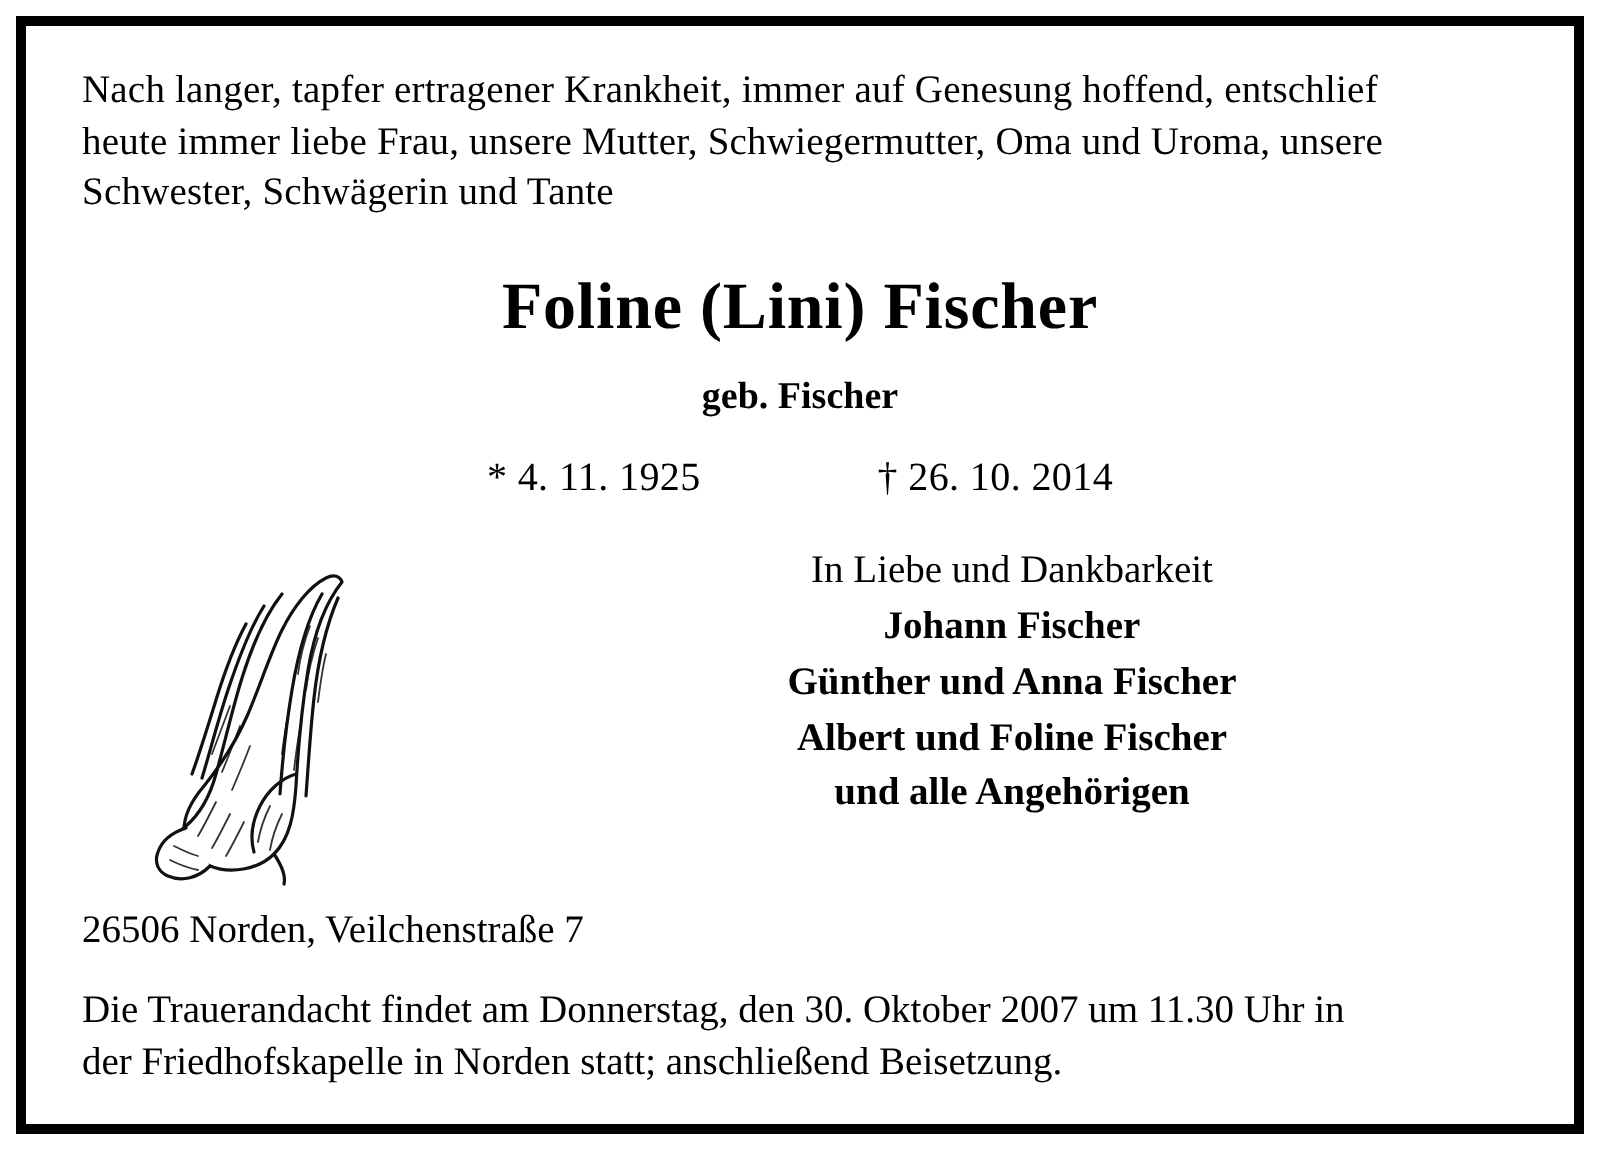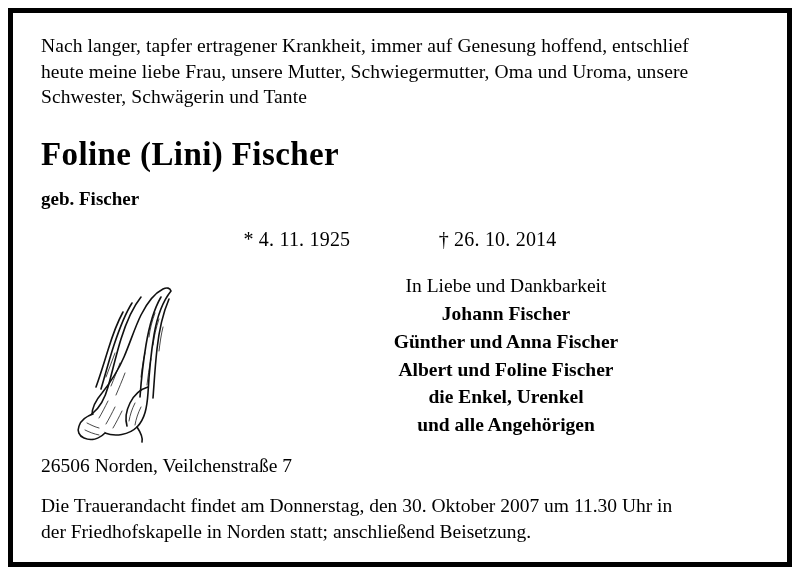--- a/index.html
+++ b/index.html
@@ -54,20 +54,21 @@
   .intro {
     font-size: 19.5px;
     line-height: 1.32;
     text-align: left;
     letter-spacing: 0.1px;
   }
   .intro div {
     white-space: nowrap;
   }
   .name-block {
+    text-align: center;
     margin-top: 26px;
     font-family: Liberation Serif, serif;
   }
   .deceased-name {
     font-size: 33px;
     font-weight: bold;
     letter-spacing: 0.4px;
   }
   .maiden-name {
     font-size: 19px;
@@ -136,21 +137,21 @@
 </head>
 <body>
 
 <div class="page">
   <div class="frame-outer">
     <div class="frame-inner">
       <div class="content">
 
         <div class="intro">
           <div>Nach langer, tapfer ertragener Krankheit, immer auf Genesung hoffend, entschlief</div>
-          <div>heute meine liebe Frau, unsere Mutter, Schwiegermutter, Oma und Uroma, unsere</div>
+          <div>heute immer liebe Frau, unsere Mutter, Schwiegermutter, Oma und Uroma, unsere</div>
           <div>Schwester, Schwägerin und Tante</div>
         </div>
 
         <div class="name-block">
           <div class="deceased-name">Foline (Lini) Fischer</div>
           <div class="maiden-name">geb. Fischer</div>
         </div>
 
         <div class="dates">
           <span class="birth">* 4. 11. 1925</span>
@@ -197,21 +198,20 @@
                 </g>
               </g>
             </svg>
           </div>
 
           <div class="mourners">
             <div class="lead">In Liebe und Dankbarkeit</div>
             <div class="m-name">Johann Fischer</div>
             <div class="m-name">Günther und Anna Fischer</div>
             <div class="m-name">Albert und Foline Fischer</div>
-            <div class="m-name">die Enkel, Urenkel</div>
             <div class="m-name">und alle Angehörigen</div>
           </div>
         </div>
 
         <div class="address">26506 Norden, Veilchenstraße 7</div>
 
         <div class="service">
           <div>Die Trauerandacht findet am Donnerstag, den 30. Oktober 2007 um 11.30 Uhr in</div>
           <div>der Friedhofskapelle in Norden statt; anschließend Beisetzung.</div>
         </div>

